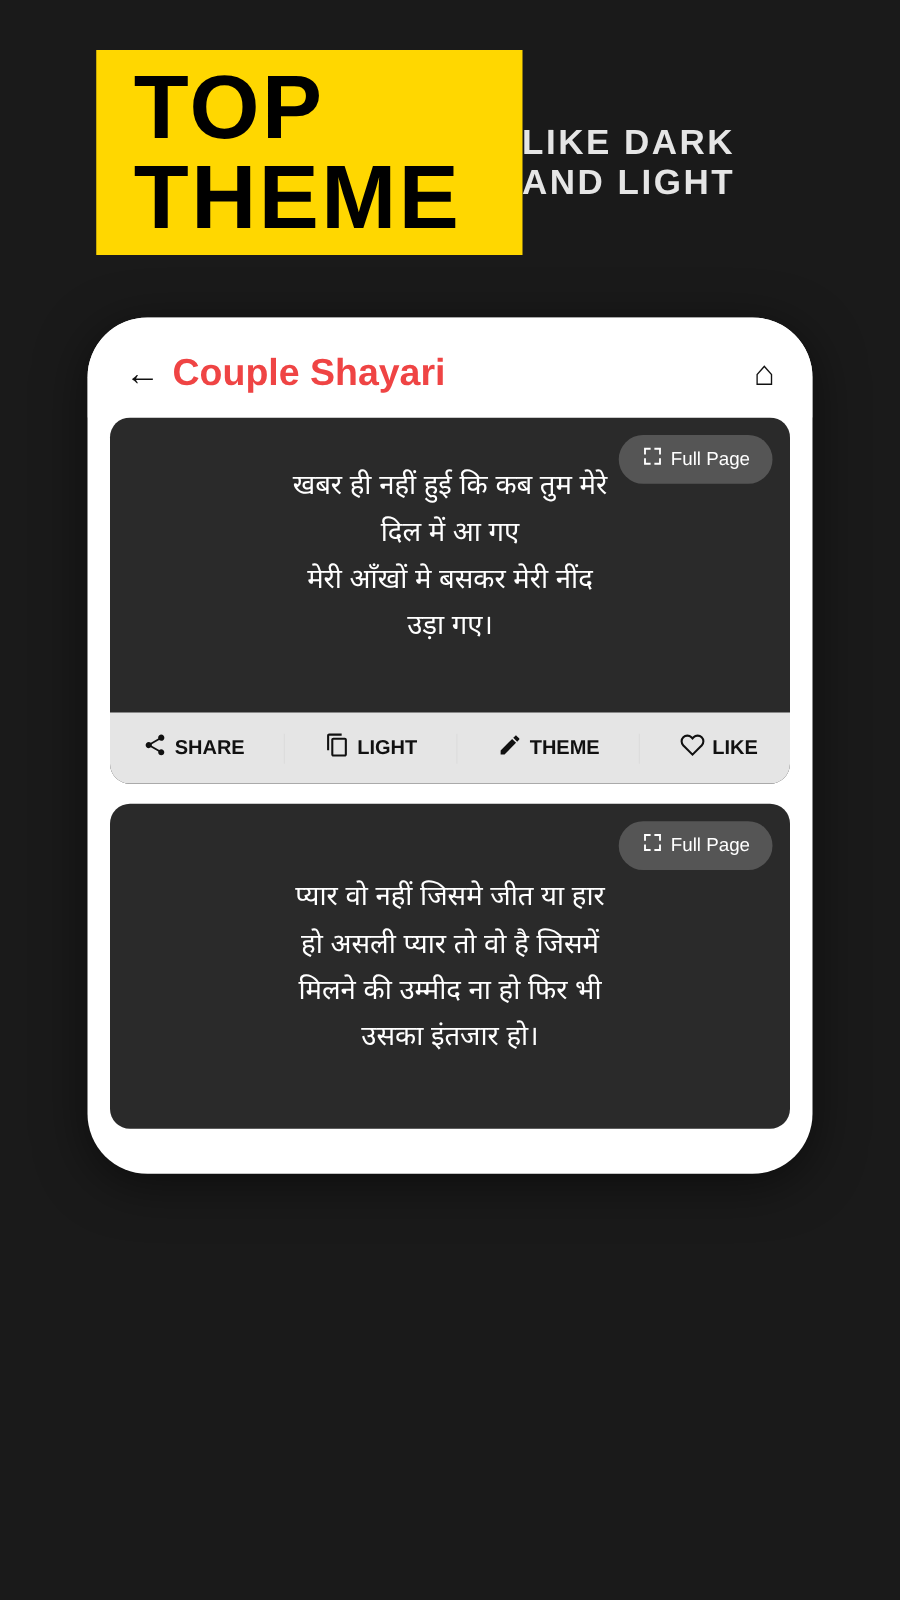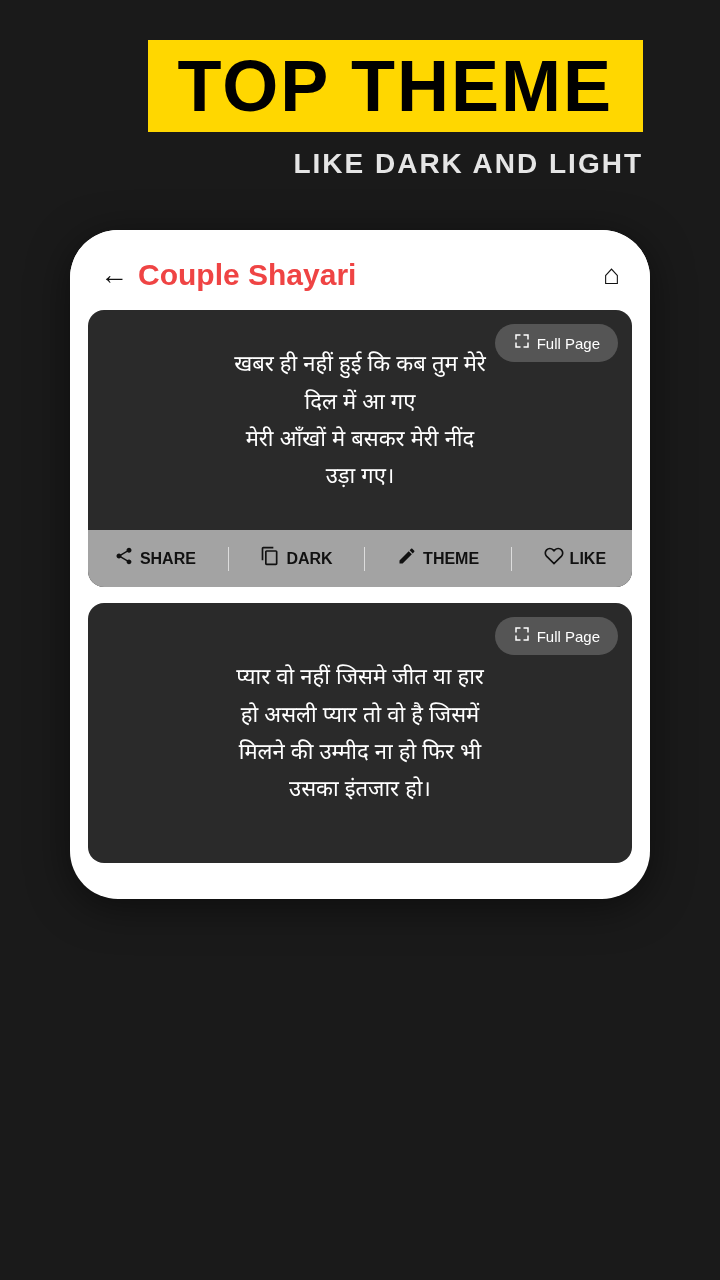--- a/index.html
+++ b/index.html
@@ -12,22 +12,21 @@
       flex-direction: column;
       align-items: center;
       font-family: Arial, sans-serif;
       overflow: hidden;
     }
 
     .top-banner {
       width: 100%;
       padding: 40px 77px 20px;
       display: flex;
-      flex-direction: column;
-      align-items: flex-end;
+      align-items: center;
     }
 
     .top-theme-label {
       background: #FFD700;
       padding: 10px 30px;
       display: inline-block;
     }
 
     .top-theme-text {
       font-size: 72px;
@@ -128,22 +127,23 @@
       text-align: center;
       line-height: 1.7;
       padding: 10px 10px 0;
       font-weight: 500;
     }
 
     .card-actions {
       display: flex;
       align-items: flex-end;
       justify-content: space-around;
-      background: #a3a3a3;
+      background: #e5e5e5;
       padding: 16px 10px;
+      margin-top: 16px;
     }
 
     .action-btn {
       display: flex;
       align-items: center;
       gap: 6px;
       font-size: 16px;
       font-weight: 700;
       color: #111;
       background: none;
@@ -210,21 +210,21 @@
           </span>
           <span>SHARE</span>
         </button>
         <div class="divider-v"></div>
         <button class="action-btn">
           <span class="action-icon">
             <svg width="20" height="20" viewBox="0 0 24 24" fill="#111">
               <path d="M16 1H4c-1.1 0-2 .9-2 2v14h2V3h12V1zm3 4H8c-1.1 0-2 .9-2 2v14c0 1.1.9 2 2 2h11c1.1 0 2-.9 2-2V7c0-1.1-.9-2-2-2zm0 16H8V7h11v14z"></path>
             </svg>
           </span>
-          <span>DARK</span>
+          <span>LIGHT</span>
         </button>
         <div class="divider-v"></div>
         <button class="action-btn">
           <span class="action-icon">
             <svg width="20" height="20" viewBox="0 0 24 24" fill="#111">
               <path d="M3 17.25V21h3.75L17.81 9.94l-3.75-3.75L3 17.25zM20.71 7.04c.39-.39.39-1.02 0-1.41l-2.34-2.34c-.39-.39-1.02-.39-1.41 0l-1.83 1.83 3.75 3.75 1.83-1.83z"></path>
             </svg>
           </span>
           <span>THEME</span>
         </button>

